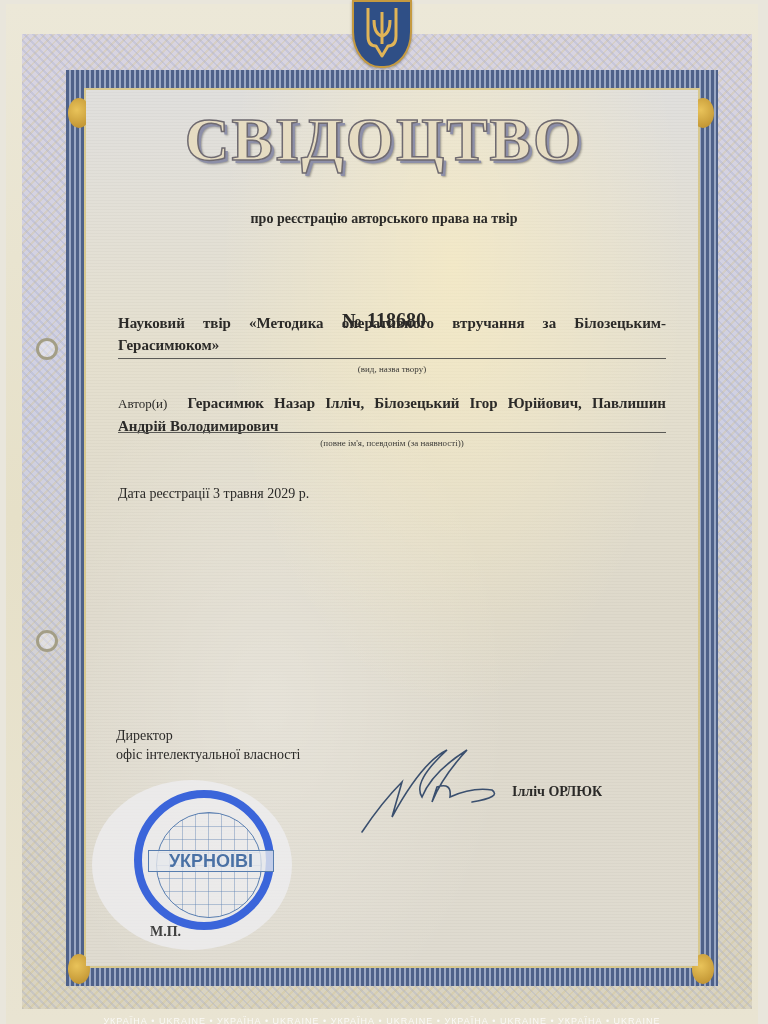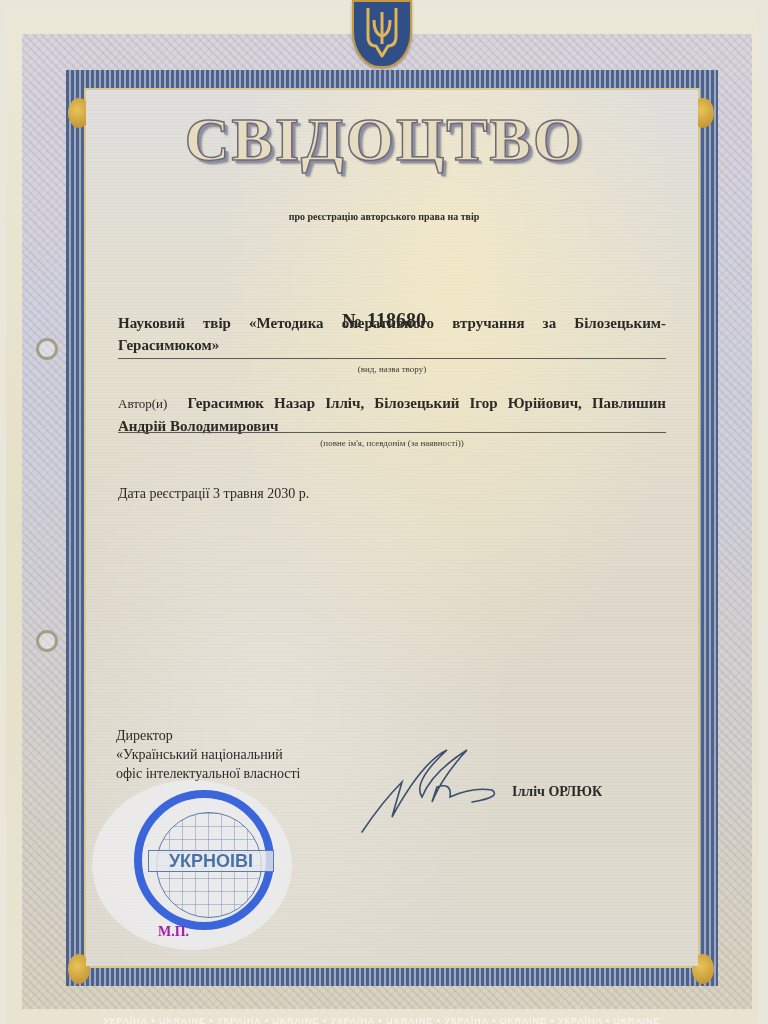--- a/index.html
+++ b/index.html
@@ -63,21 +63,21 @@
   .emblem svg { position: absolute; left: 8px; top: 4px; }
   .title {
     position: absolute; left: 0; right: 0; top: 104px; text-align: center;
     font-size: 62px; font-weight: bold; letter-spacing: 2px;
     color: #e6dcc2;
     -webkit-text-stroke: 1.5px #6f6a70;
     text-shadow: 3px 3px 0 #8d8fa8, 4px 4px 2px rgba(0,0,0,0.3);
   }
   .subtitle {
     position: absolute; left: 0; right: 0; top: 211px; text-align: center;
-    font-size: 10px; font-weight: bold; color: #2b2a28;
+    font-size: 14px; font-weight: bold; color: #2b2a28;
   }
   .number {
     position: absolute; left: 0; right: 0; top: 268px; text-align: center;
     font-size: 20px; font-weight: bold; color: #2b2a28; margin-top: 41px;
   }
   .field {
     position: absolute; left: 118px; width: 548px;
     font-size: 15px; font-weight: bold; color: #2b2a28; line-height: 22px;
     text-align: justify; text-align-last: left;
   }
@@ -108,21 +108,21 @@
   .stamp-label {
     position: absolute; left: 6px; top: 52px; width: 124px; text-align: center;
     font-family: "Liberation Sans", sans-serif; font-weight: bold; font-size: 18px;
     color: #2f5d9a; background: rgba(230,232,238,0.8); border: 1.5px solid #3e6aa5; line-height: 20px;
   }
   .stamp-halo {
     position: absolute; left: 92px; top: 780px; width: 200px; height: 170px;
     border-radius: 50%; background: rgba(240,240,244,0.7);
   }
   .mp {
-    position: absolute; left: 158px; top: 924px; font-size: 14px; font-weight: bold; color: #a21caf;
+    position: absolute; left: 150px; top: 924px; font-size: 14px; font-weight: bold; color: #404040;
   }
   .signature { position: absolute; left: 352px; top: 742px; }
   .signer {
     position: absolute; left: 512px; top: 784px; font-size: 14px; font-weight: bold; color: #2b2a28;
   }
   .ring {
     position: absolute; width: 16px; height: 16px; border-radius: 50%;
     border: 3px solid #a39e86; background: rgba(255,255,255,0.3);
   }
 </style>
@@ -170,27 +170,26 @@
 <div class="field" style="top:312px;">Науковий твір «Методика оперативного втручання за Білозецьким-Герасимюком»</div>
 <div class="rule" style="top:358px;"></div>
 <div class="hint" style="top:364px;">(вид, назва твору)</div>
 
 <div class="field" style="top:392px;">
   <span class="lbl">Автор(и)</span>&nbsp;&nbsp;<span>Герасимюк Назар Ілліч, Білозецький Ігор Юрійович, Павлишин Андрій Володимирович</span>
 </div>
 <div class="rule" style="top:432px;"></div>
 <div class="hint" style="top:438px;">(повне ім'я, псевдонім (за наявності))</div>
 
-<div class="date">Дата реєстрації 3 травня 2030 р.</div>
+<div class="date">Дата реєстрації 3 травня 2029 р.</div>
 
 <div class="stamp-halo"></div>
 
 <div class="director">
   <div>Директор</div>
-  <div>«Український національний</div>
   <div>офіс інтелектуальної власності</div>
 </div>
 
 <div class="stamp">
   <div class="stamp-inner"></div>
   <div class="stamp-label">УКРНОІВІ</div>
 </div>
 <div class="mp">М.П.</div>
 
 <svg class="signature" width="160" height="100" viewBox="0 0 160 100">

